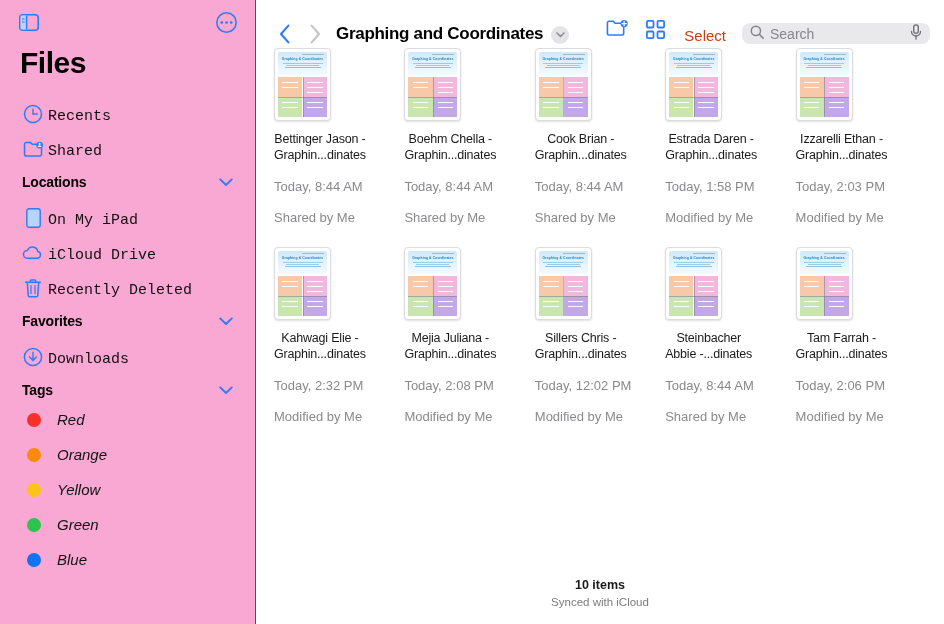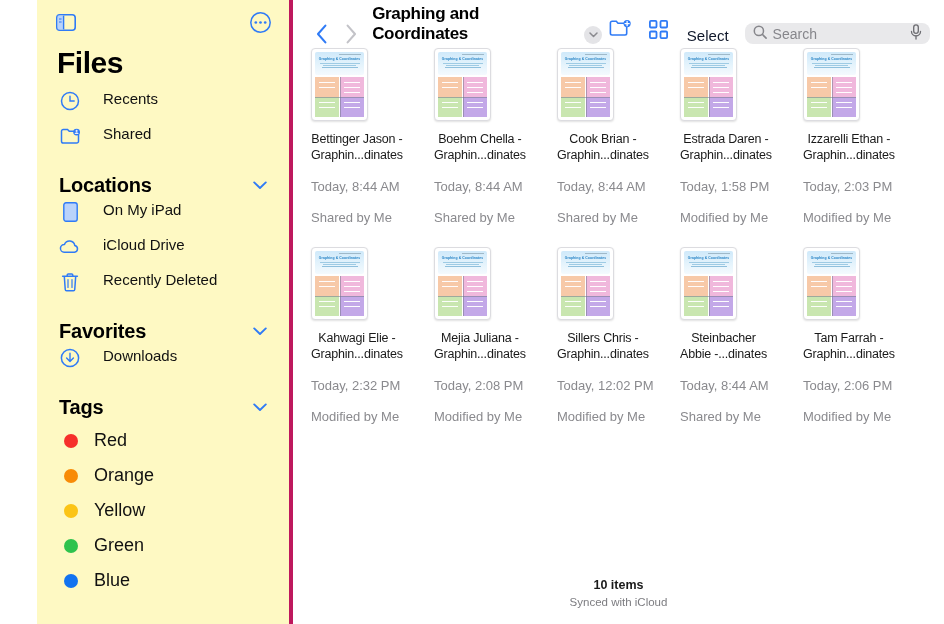--- a/index.html
+++ b/index.html
@@ -8,52 +8,52 @@
     font-family: "Liberation Sans", sans-serif;
     background: #ffffff;
     overflow: hidden;
     -webkit-font-smoothing: antialiased;
   }
   .app { display: flex; width: 944px; height: 624px; }
 
   
   .sidebar {
     width: 256px; height: 624px;
-    background: #fef9c3;
-    border-right: 4px solid #be185d;
+    background: #f9a8d4;
+    border-right: 1px solid #be185d;
     position: relative;
     overflow: hidden;
     flex: 0 0 256px;
-    margin-left: 37px;
   }
   .sb-topbar {
     height: 44px;
     display: flex; align-items: center; justify-content: space-between;
     padding: 0 18px 0 18px;
   }
   .sb-title {
     font-size: 30px; font-weight: bold; color: #000;
     padding: 2px 0 10px 20px; letter-spacing: -0.5px;
   }
   .sb-row {
-    display: flex; align-items: flex-start; gap: 22px;
+    display: flex; align-items: flex-end; gap: 4px;
     height: 35px; padding: 0 0 0 22px; color: #000;
     font-size: 15px;
+    font-family: Liberation Mono, monospace;
   }
   .sb-row .lbl { font-size: 15px; color: #111; }
   .sb-ico { width: 22px; height: 22px; display: flex; align-items: center; justify-content: center; flex: 0 0 22px;}
   .sb-section {
     display: flex; align-items: center; justify-content: space-between;
     padding: 14px 22px 4px 22px;
   }
-  .sb-section .sec-lbl { font-size: 20px; font-weight: bold; color: #000; letter-spacing: -0.2px; }
+  .sb-section .sec-lbl { font-size: 14px; font-weight: bold; color: #000; letter-spacing: -0.2px; }
   .chev { color: #2F7BF6; font-size: 13px; line-height: 1; }
   .dot { width: 14px; height: 14px; border-radius: 50%; display: block; }
   .tag-row { display:flex; align-items:center; gap: 12px; height: 35px; padding-left: 23px; }
-  .tag-row .lbl { font-size: 18px; color: #111; }
+  .tag-row .lbl { font-size: 15px; color: #111; font-style: italic; }
   .tag-ico { width: 22px; display: flex; justify-content: center; flex: 0 0 22px; }
 
   
   .main { flex: 1 1 auto; height: 624px; position: relative; background: #fff; overflow: hidden; }
   .toolbar {
     height: 44px; display: flex; align-items: flex-end; gap: 0px;
     padding: 0 14px 0 14px;
   }
   .nav-btn { width: 30px; display: flex; align-items: center; justify-content: center; font-size: 20px; }
   .nav-back { color: #2F7BF6; }
@@ -62,21 +62,21 @@
     font-size: 17px; font-weight: bold; color: #000; margin-left: 6px; letter-spacing: -0.3px;
   }
   .title-chev {
     width: 18px; height: 18px; border-radius: 50%;
     background: #E4E4E7; color: #8B8B90;
     display: inline-flex; align-items: center; justify-content: center;
     font-size: 10px; margin-left: 8px; vertical-align: 2px;
   }
   .tb-spacer { flex: 1 1 auto; }
   .tb-icon-btn { width: 38px; height: 30px; display: flex; align-items: center; justify-content: center; }
-  .select-btn { color: #0f172a; font-size: 15px; padding: 0 10px; }
+  .select-btn { color: #c2410c; font-size: 15px; padding: 0 10px; }
   .search {
     width: 188px; height: 21px; background: #E9E9EB; border-radius: 8px;
     display: flex; align-items: center; padding: 0 8px; gap: 6px; margin-left: 6px;
   }
   .search .ph { color: #86868B; font-size: 14px; flex: 1 1 auto; }
 
   
   .grid {
     display: grid;
     grid-template-columns: repeat(5, 1fr);

